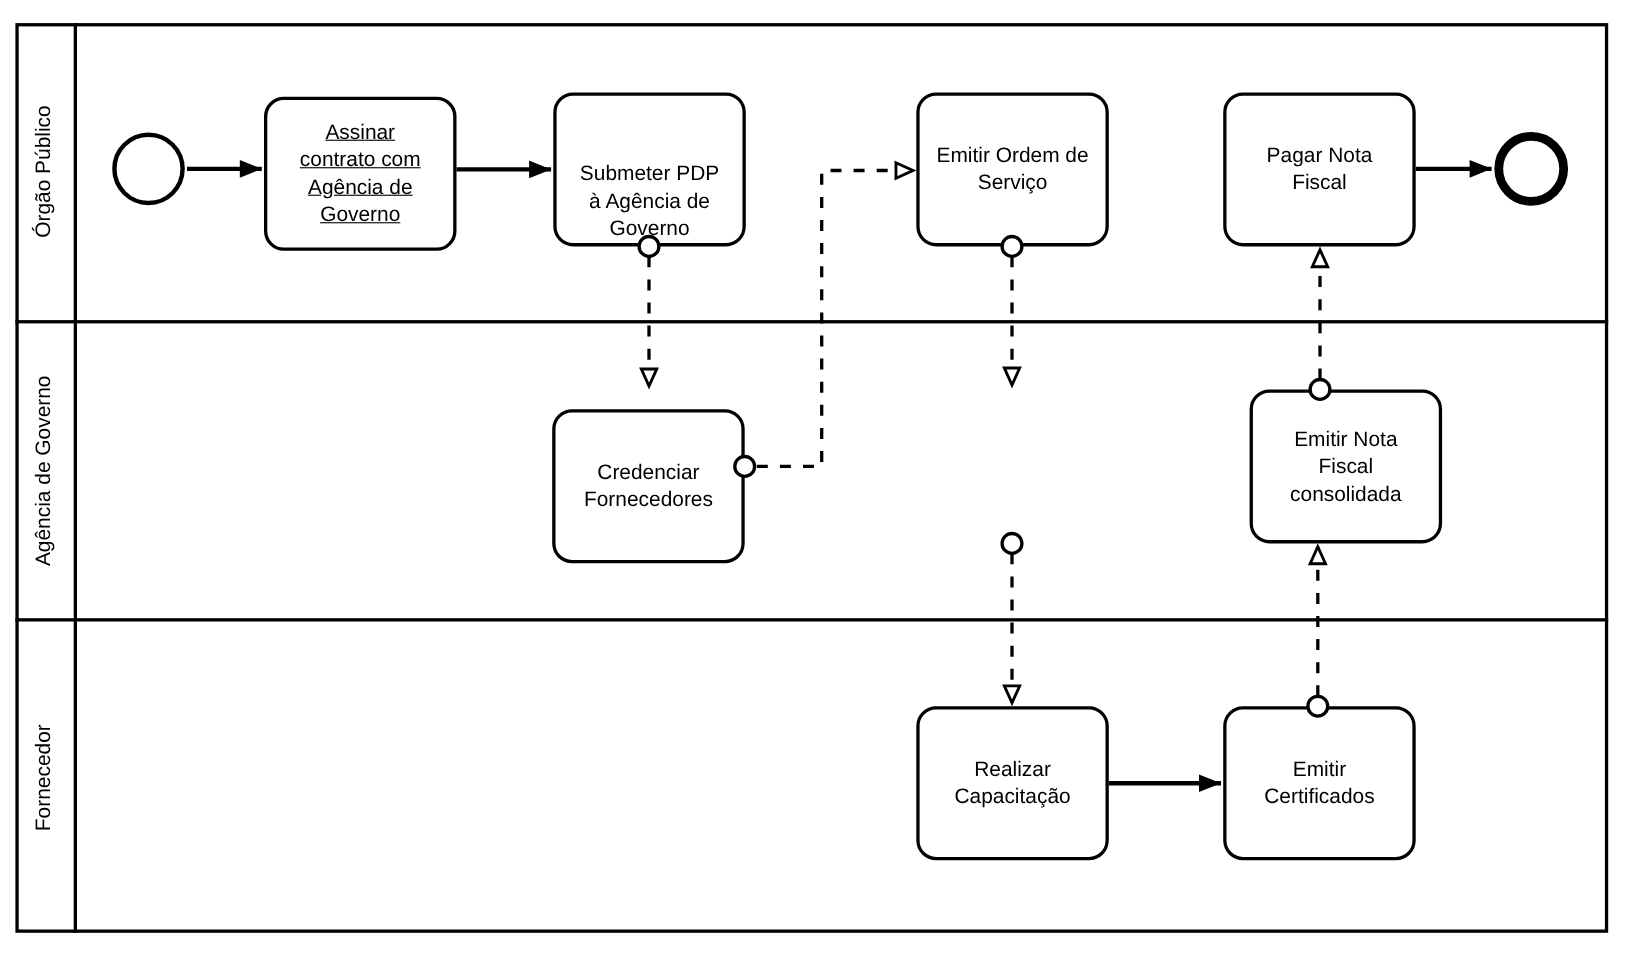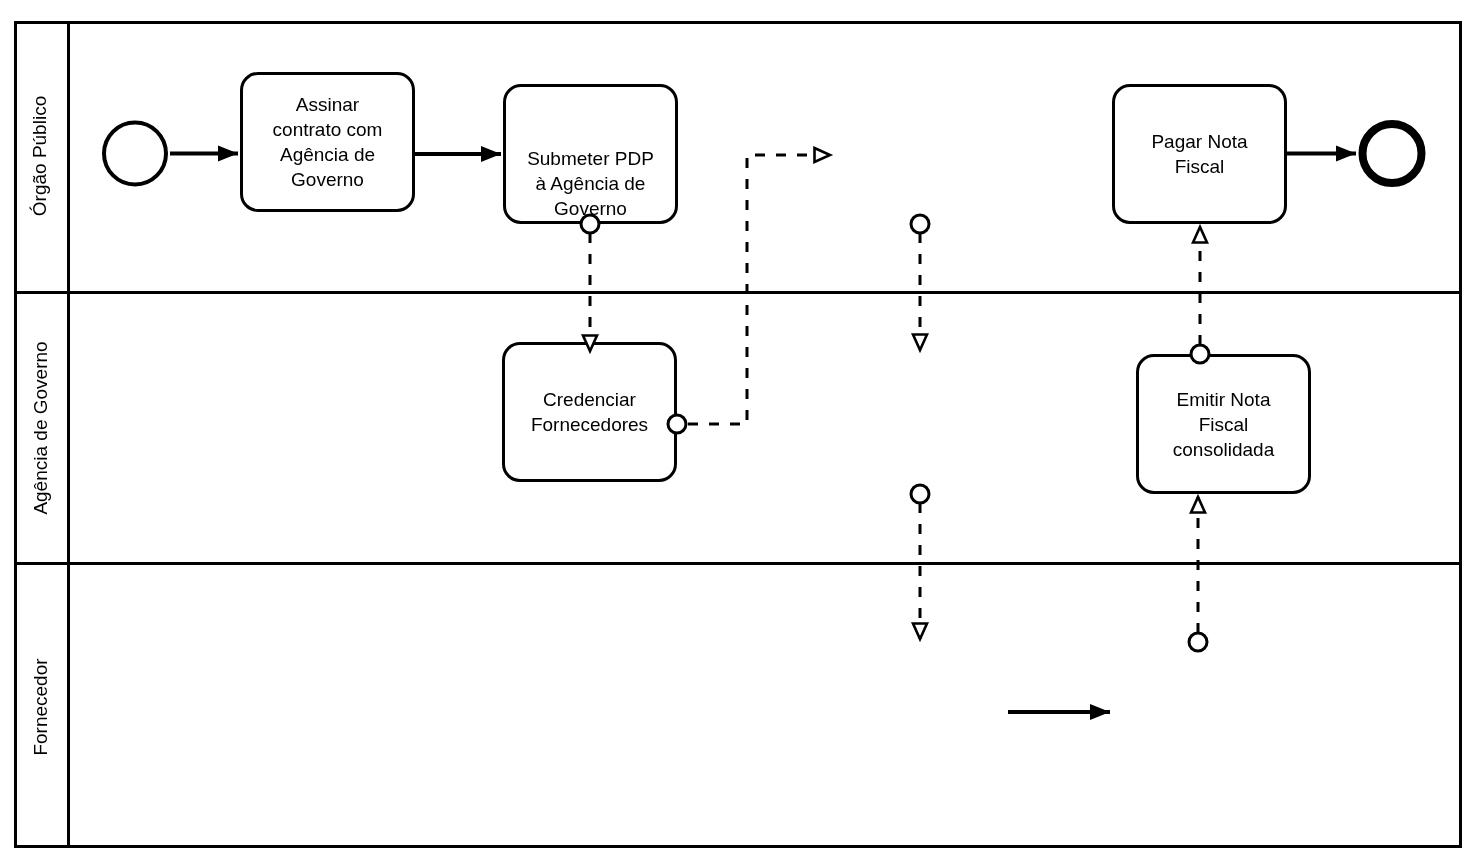--- a/index.html
+++ b/index.html
@@ -50,43 +50,55 @@
   <div class="lane-label-cell l1">
     <span>Órgão Público</span>
   </div>
   <div class="lane-label-cell l2">
     <span>Agência de Governo</span>
   </div>
   <div class="lane-label-cell l3">
     <span>Fornecedor</span>
   </div>
 
-  <div class="task" style="left:240px;top:72px;">
+  <div class="task" style="left:240px;top:88px;text-decoration:underline;">
     <div class="task-label">Assinar
 contrato com
 Agência de
 Governo</div>
   </div>
   <div class="task" style="left:503px;top:84px;align-items:flex-end;">
     <div class="task-label">Submeter PDP
 à Agência de
 Governo</div>
   </div>
+  <div class="task" style="left:833px;top:84px;">
+    <div class="task-label">Emitir Ordem de
+Serviço</div>
+  </div>
   <div class="task" style="left:1112px;top:84px;justify-content:center;">
     <div class="task-label">Pagar Nota
 Fiscal</div>
   </div>
-  <div class="task" style="left:502px;top:342px;align-items:center;">
+  <div class="task" style="left:502px;top:372px;align-items:center;">
     <div class="task-label">Credenciar
 Fornecedores</div>
   </div>
   <div class="task" style="left:1136px;top:354px;">
     <div class="task-label">Emitir Nota
 Fiscal
 consolidada</div>
+  </div>
+  <div class="task" style="left:833px;top:642px;">
+    <div class="task-label">Realizar
+Capacitação</div>
+  </div>
+  <div class="task" style="left:1112px;top:642px;">
+    <div class="task-label">Emitir
+Certificados</div>
   </div>
 
   <svg class="overlay" width="1479" height="867" viewBox="0 0 1479 867">
     <defs>
       <marker id="arrow" markerUnits="userSpaceOnUse" markerWidth="24" markerHeight="20" refX="21" refY="9" orient="auto">
         <path d="M1,1 L21,9 L1,17 z" fill="#000"></path>
       </marker>
       <marker id="open" markerUnits="userSpaceOnUse" markerWidth="22" markerHeight="20" refX="18" refY="9.5" orient="auto">
         <path d="M2.5,2.5 L18,9.5 L2.5,16.5 z" fill="#fff" stroke="#000" stroke-width="2.6"></path>
       </marker>

